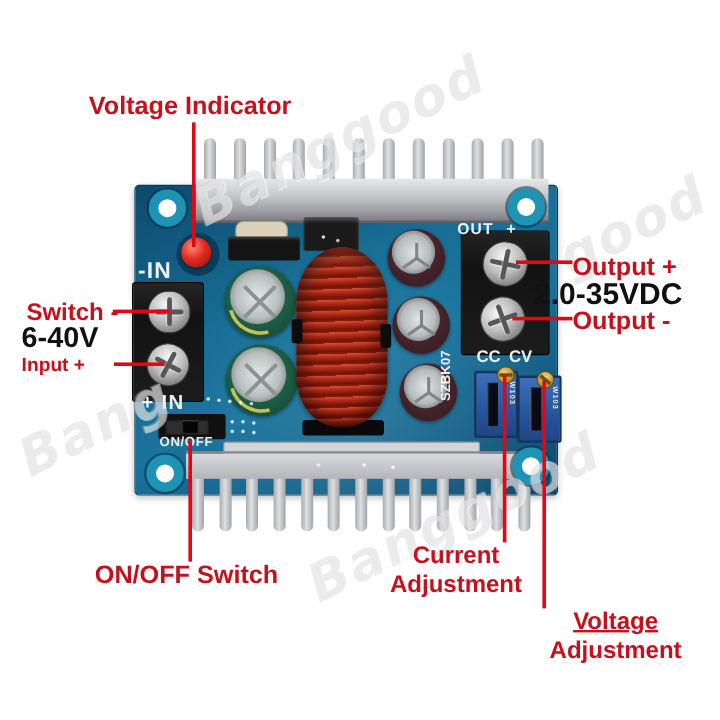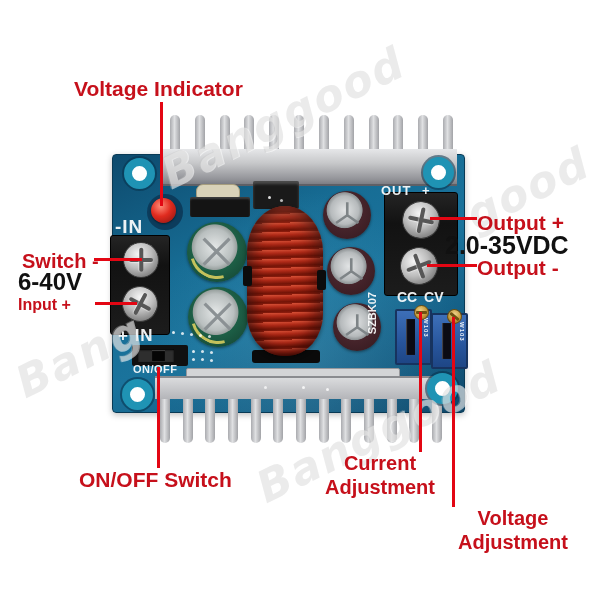--- a/index.html
+++ b/index.html
@@ -249,17 +249,17 @@
   <div class="lbl lbl-red" style="left:18px;top:296px;font-size:16px;">Input +</div>
   <div class="lbl lbl-red" style="left:79px;top:468px;font-size:21px;">ON/OFF Switch</div>
   <div class="lbl lbl-red" style="left:477px;top:211px;font-size:21px;">Output +</div>
   <div class="lbl lbl-black" style="left:445px;top:231px;font-size:25px;">2.0-35VDC</div>
   <div class="lbl lbl-red" style="left:477px;top:256px;font-size:21px;">Output -</div>
   <div class="lbl lbl-red lbl-center" style="left:316px;top:451px;width:128px;font-size:20px;">
     <span style="display:block;">Current</span>
     <span style="display:block;">Adjustment</span>
   </div>
   <div class="lbl lbl-red lbl-center" style="left:450px;top:506px;width:126px;font-size:20px;">
-    <span style="display:block;">Voltage</span>
+    <span style="display:block;text-decoration:underline;">Voltage</span>
     <span style="display:block;">Adjustment</span>
   </div>
 
 </div>
 
 </body></html>

